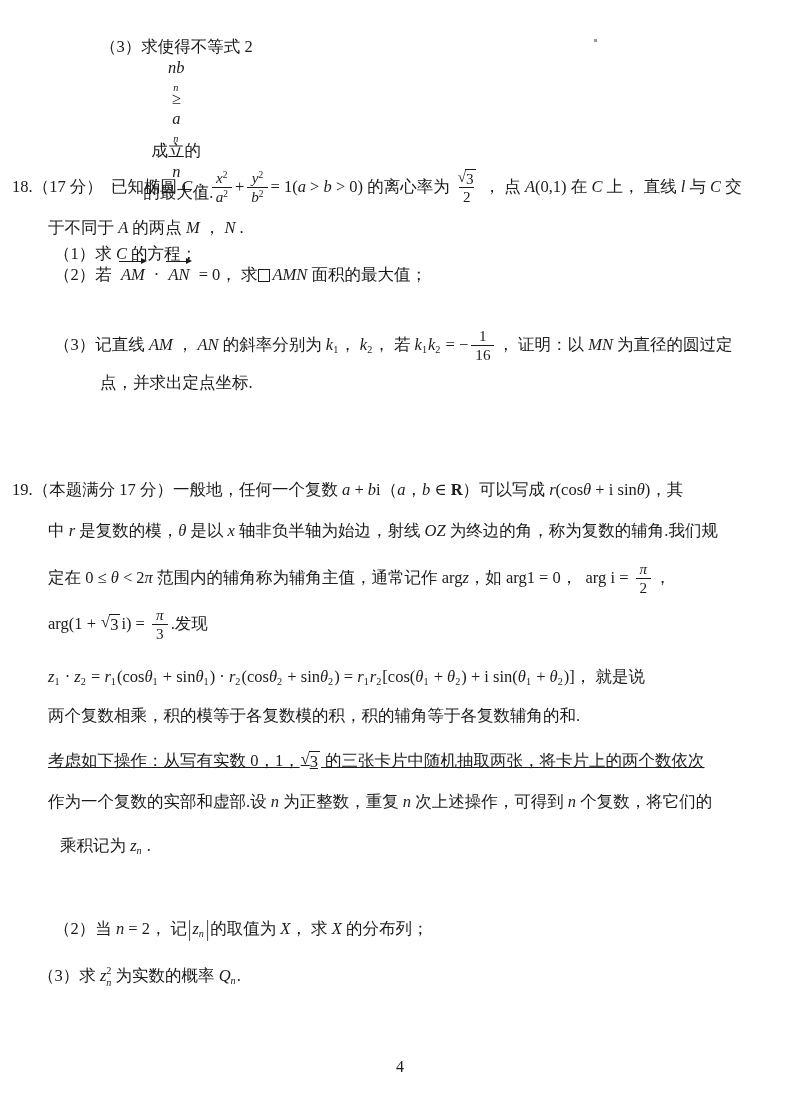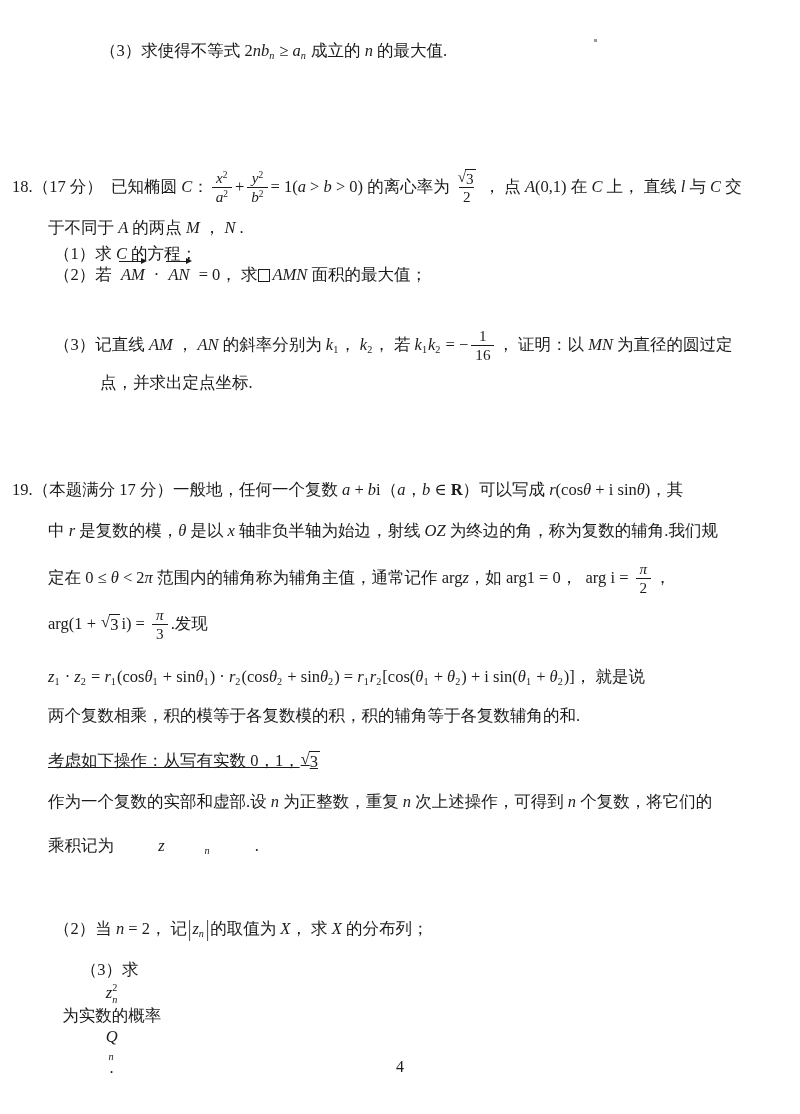--- a/index.html
+++ b/index.html
@@ -41,36 +41,36 @@
   .artifact{position:absolute;width:3px;height:3px;background:#9a9a9a;}
   .pagenum{position:absolute;left:0;width:800px;text-align:center;font-size:16px;}
 </style>
 </head>
 <body>
 
 <div class="page">
 
   <div class="artifact" style="left:594px;top:39px;"></div>
 
-  <div class="line" style="left:100px;top:36px;height:30px;"><span class="t">（3）求使得不等式 2</span><span class="it">nb</span><span class="subs"><span class="it">n</span></span><span class="t"> ≥ </span><span class="it">a</span><span class="subs"><span class="it">n</span></span><span class="t"> 成立的 </span><span class="it">n</span><span class="t"> 的最大值.</span></div>
+  <div class="line" style="left:100px;top:36px;height:30px;flex-direction:column;"><span class="t">（3）求使得不等式 2</span><span class="it">nb</span><span class="subs"><span class="it">n</span></span><span class="t"> ≥ </span><span class="it">a</span><span class="subs"><span class="it">n</span></span><span class="t"> 成立的 </span><span class="it">n</span><span class="t"> 的最大值.</span></div>
 
   <div class="line" style="left:12px;top:156px;height:62px;"><span class="t">18.（17 分）  已知椭圆 </span><span class="it">C</span><span class="t">：</span><span class="frac"><span class="num"><span class="it">x</span><span class="sups"><span class="t">2</span></span></span><span class="den"><span class="it">a</span><span class="sups"><span class="t">2</span></span></span></span><span class="t">+</span><span class="frac"><span class="num"><span class="it">y</span><span class="sups"><span class="t">2</span></span></span><span class="den"><span class="it">b</span><span class="sups"><span class="t">2</span></span></span></span><span class="t">= 1(</span><span class="it">a</span><span class="t"> &gt; </span><span class="it">b</span><span class="t"> &gt; 0) 的离心率为</span><span class="frac"><span class="num"><span class="sqrt"><span class="sign">√</span><span class="sbody"><span class="t">3</span></span></span></span><span class="den"><span class="t">2</span></span></span><span class="t">， 点 </span><span class="it">A</span><span class="t">(0,1) 在 </span><span class="it">C</span><span class="t"> 上， 直线 </span><span class="it">l</span><span class="t"> 与 </span><span class="it">C</span><span class="t"> 交</span></div>
   <div class="line" style="left:48px;top:214px;height:28px;text-align:center;"><span class="t">于不同于 </span><span class="it">A</span><span class="t"> 的两点 </span><span class="it">M</span><span class="t"> ， </span><span class="it">N</span><span class="t"> .</span></div>
   <div class="line" style="left:54px;top:240px;height:28px;"><span class="t">（1）求 </span><span class="it">C</span><span class="t"> 的方程；</span></div>
   <div class="line" style="left:54px;top:260px;height:30px;"><span class="t">（2）若 </span><span class="vec"><span class="it">AM</span></span><span class="t"> · </span><span class="vec"><span class="it">AN</span></span><span class="t"> = 0， 求</span><span class="box"></span><span class="it">AMN</span><span class="t"> 面积的最大值；</span></div>
   <div class="line" style="left:54px;top:318px;height:54px;"><span class="t">（3）记直线 </span><span class="it">AM</span><span class="t"> ， </span><span class="it">AN</span><span class="t"> 的斜率分别为 </span><span class="it">k</span><span class="subs"><span class="t">1</span></span><span class="t">， </span><span class="it">k</span><span class="subs"><span class="t">2</span></span><span class="t">， 若 </span><span class="it">k</span><span class="subs"><span class="t">1</span></span><span class="it">k</span><span class="subs"><span class="t">2</span></span><span class="t"> = −</span><span class="frac"><span class="num"><span class="t">1</span></span><span class="den"><span class="t">16</span></span></span><span class="t">， 证明：以 </span><span class="it">MN</span><span class="t"> 为直径的圆过定</span></div>
   <div class="line" style="left:100px;top:369px;height:28px;"><span class="t">点，并求出定点坐标.</span></div>
 
   <div class="line" style="left:12px;top:474px;height:32px;"><span class="t">19.（本题满分 17 分）一般地，任何一个复数 </span><span class="it">a</span><span class="t"> + </span><span class="it">b</span><span class="t">i（</span><span class="it">a</span><span class="t">，</span><span class="it">b</span><span class="t"> ∈ </span><span class="bd">R</span><span class="t">）可以写成 </span><span class="it">r</span><span class="t">(cos</span><span class="it">θ</span><span class="t"> + i sin</span><span class="it">θ</span><span class="t">)，其</span></div>
   <div class="line" style="left:48px;top:517px;height:28px;"><span class="t">中 </span><span class="it">r</span><span class="t"> 是复数的模，</span><span class="it">θ</span><span class="t"> 是以 </span><span class="it">x</span><span class="t"> 轴非负半轴为始边，射线 </span><span class="it">OZ</span><span class="t"> 为终边的角，称为复数的辅角.我们规</span></div>
   <div class="line" style="left:48px;top:551px;height:54px;"><span class="t">定在 0 ≤ </span><span class="it">θ</span><span class="t"> &lt; 2</span><span class="it">π</span><span class="t"> 范围内的辅角称为辅角主值，通常记作 arg</span><span class="it">z</span><span class="t">，如 arg1 = 0，  arg i = </span><span class="frac"><span class="num"><span class="it">π</span></span><span class="den"><span class="t">2</span></span></span><span class="t">，</span></div>
   <div class="line" style="left:48px;top:597px;height:54px;"><span class="t">arg(1 + </span><span class="sqrt"><span class="sign">√</span><span class="sbody"><span class="t">3</span></span></span><span class="t">i) = </span><span class="frac"><span class="num"><span class="it">π</span></span><span class="den"><span class="t">3</span></span></span><span class="t">.发现</span></div>
   <div class="line" style="left:48px;top:660px;height:34px;"><span class="it">z</span><span class="subs"><span class="t">1</span></span><span class="t"> · </span><span class="it">z</span><span class="subs"><span class="t">2</span></span><span class="t"> = </span><span class="it">r</span><span class="subs"><span class="t">1</span></span><span class="t">(cos</span><span class="it">θ</span><span class="subs"><span class="t">1</span></span><span class="t"> + sin</span><span class="it">θ</span><span class="subs"><span class="t">1</span></span><span class="t">) · </span><span class="it">r</span><span class="subs"><span class="t">2</span></span><span class="t">(cos</span><span class="it">θ</span><span class="subs"><span class="t">2</span></span><span class="t"> + sin</span><span class="it">θ</span><span class="subs"><span class="t">2</span></span><span class="t">) = </span><span class="it">r</span><span class="subs"><span class="t">1</span></span><span class="it">r</span><span class="subs"><span class="t">2</span></span><span class="t">[cos(</span><span class="it">θ</span><span class="subs"><span class="t">1</span></span><span class="t"> + </span><span class="it">θ</span><span class="subs"><span class="t">2</span></span><span class="t">) + i sin(</span><span class="it">θ</span><span class="subs"><span class="t">1</span></span><span class="t"> + </span><span class="it">θ</span><span class="subs"><span class="t">2</span></span><span class="t">)]， 就是说</span></div>
   <div class="line" style="left:48px;top:702px;height:28px;"><span class="t">两个复数相乘，积的模等于各复数模的积，积的辅角等于各复数辅角的和.</span></div>
-  <div class="line" style="left:48px;top:745px;height:32px;text-decoration:underline;"><span class="t">考虑如下操作：从写有实数 0，1，</span><span class="sqrt"><span class="sign">√</span><span class="sbody"><span class="t">3</span></span></span></div>
+  <div class="line" style="left:48px;top:745px;height:32px;text-decoration:underline;"><span class="t">考虑如下操作：从写有实数 0，1，</span><span class="sqrt"><span class="sign">√</span><span class="sbody"><span class="t">3</span></span></span><span class="t"> 的三张卡片中随机抽取两张，将卡片上的两个数依次</span></div>
   <div class="line" style="left:48px;top:788px;height:28px;"><span class="t">作为一个复数的实部和虚部.设 </span><span class="it">n</span><span class="t"> 为正整数，重复 </span><span class="it">n</span><span class="t"> 次上述操作，可得到 </span><span class="it">n</span><span class="t"> 个复数，将它们的</span></div>
-  <div class="line" style="left:48px;top:831px;height:30px;gap:40px;"><span class="t">乘积记为 </span><span class="it">z</span><span class="subs"><span class="it">n</span></span><span class="t"> .</span></div>
+  <div class="line" style="left:60px;top:831px;height:30px;"><span class="t">乘积记为 </span><span class="it">z</span><span class="subs"><span class="it">n</span></span><span class="t"> .</span></div>
   <div class="line" style="left:54px;top:913px;height:32px;"><span class="t">（2）当 </span><span class="it">n</span><span class="t"> = 2， 记</span><span class="bar">|</span><span class="it">z</span><span class="subs"><span class="it">n</span></span><span class="bar">|</span><span class="t">的取值为 </span><span class="it">X</span><span class="t">， 求 </span><span class="it">X</span><span class="t"> 的分布列；</span></div>
-  <div class="line" style="left:58px;top:959px;height:34px;flex-direction:column;"><span class="t">（3）求 </span><span class="ssw"><span><span class="it">z</span></span><span class="ss"><span><span class="t">2</span></span><span><span class="it">n</span></span></span></span><span class="t"> 为实数的概率 </span><span class="it">Q</span><span class="subs"><span class="it">n</span></span><span class="t">.</span></div>
+  <div class="line" style="left:38px;top:959px;height:34px;"><span class="t">（3）求 </span><span class="ssw"><span><span class="it">z</span></span><span class="ss"><span><span class="t">2</span></span><span><span class="it">n</span></span></span></span><span class="t"> 为实数的概率 </span><span class="it">Q</span><span class="subs"><span class="it">n</span></span><span class="t">.</span></div>
 
   <div class="pagenum" style="top:1058px;">4</div>
 
 </div>
 
 </body></html>

